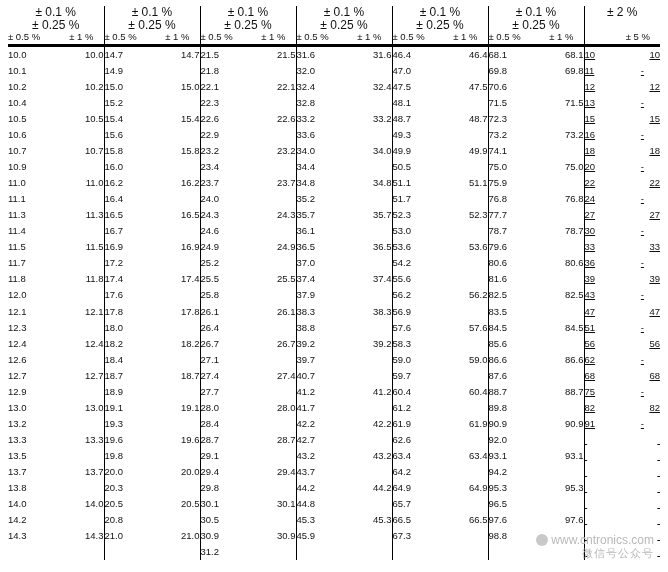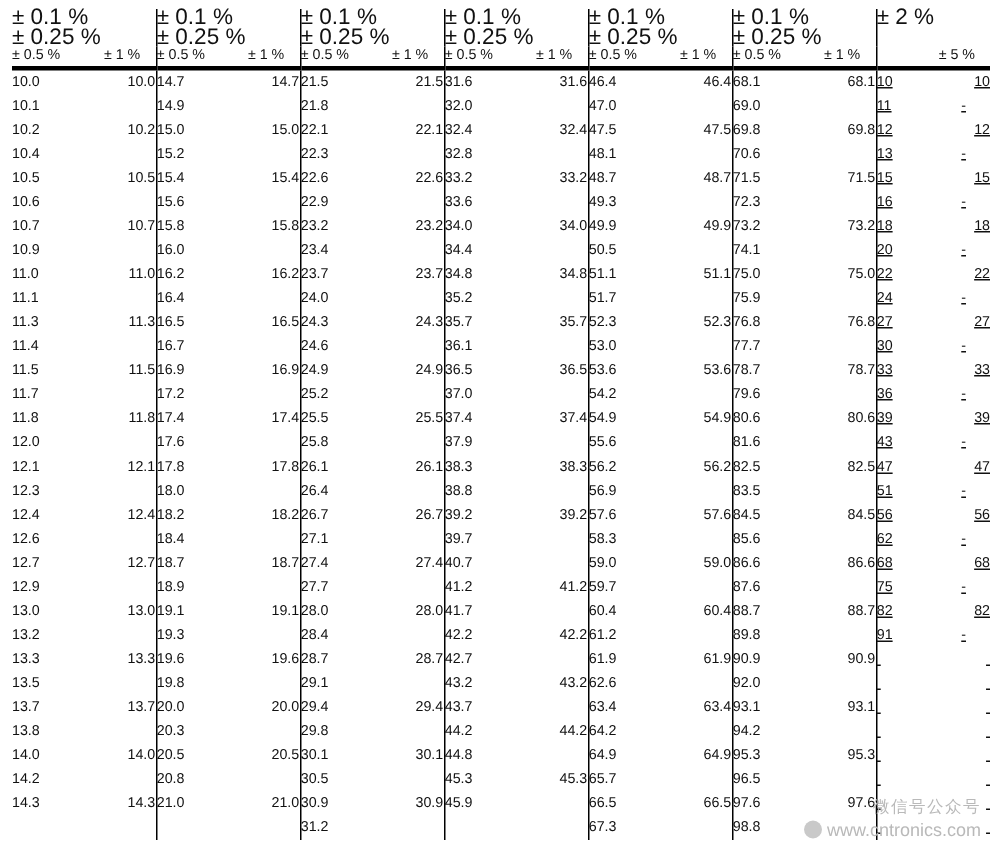--- a/index.html
+++ b/index.html
@@ -28,24 +28,24 @@
     table-layout: fixed;
   }
   table.main td, table.main th {
     padding: 0;
     margin: 0;
     font-weight: normal;
     vertical-align: top;
   }
   
   .hdr-cell {
-    font-size: 15px;
+    font-size: 12px;
     line-height: 12.6px;
     padding: 2px 0 2px 6px;
-    text-align: left;
+    text-align: center;
     white-space: nowrap;
     border-right: 1px solid #000000;
   }
   .hdr-cell.last { border-right: none; }
   .hdr-line { display: block; }
   
   .subhdr {
     font-size: 9.5px;
     line-height: 12.6px;
     padding: 0 0 3px 6px;
@@ -768,24 +768,20 @@
                 </tr>
                 <tr>
                   <td class="c1">53.6</td>
                   <td class="c2">53.6</td>
                 </tr>
                 <tr>
                   <td class="c1">54.2</td>
                   <td class="c2">&nbsp;</td>
                 </tr>
                 <tr>
-                  <td class="c1">54.9</td>
-                  <td class="c2">54.9</td>
-                </tr>
-                <tr>
                   <td class="c1">55.6</td>
                   <td class="c2">&nbsp;</td>
                 </tr>
                 <tr>
                   <td class="c1">56.2</td>
                   <td class="c2">56.2</td>
                 </tr>
                 <tr>
                   <td class="c1">56.9</td>
                   <td class="c2">&nbsp;</td>
@@ -848,24 +844,20 @@
                 </tr>
               </tbody>
             </table>
       </td>
       <td class="group">
         <table class="inner">
               <tbody>
                 <tr>
                   <td class="c1">68.1</td>
                   <td class="c2">68.1</td>
-                </tr>
-                <tr>
-                  <td class="c1">69.0</td>
-                  <td class="c2">&nbsp;</td>
                 </tr>
                 <tr>
                   <td class="c1">69.8</td>
                   <td class="c2">69.8</td>
                 </tr>
                 <tr>
                   <td class="c1">70.6</td>
                   <td class="c2">&nbsp;</td>
                 </tr>
                 <tr>
@@ -1115,17 +1107,17 @@
                   <td class="c2">&nbsp;</td>
                 </tr>
               </tbody>
             </table>
       </td>
     </tr>
   </tbody>
     </table>
 
   <div id="watermark">
+    <div id="wm-url"><span id="wm-logo"></span><span>www.cntronics.com</span></div>
     <div id="wm-cn">微信号公众号</div>
-    <div id="wm-url"><span id="wm-logo"></span><span>www.cntronics.com</span></div>
   </div>
 
 </div>
 
 </body></html>

